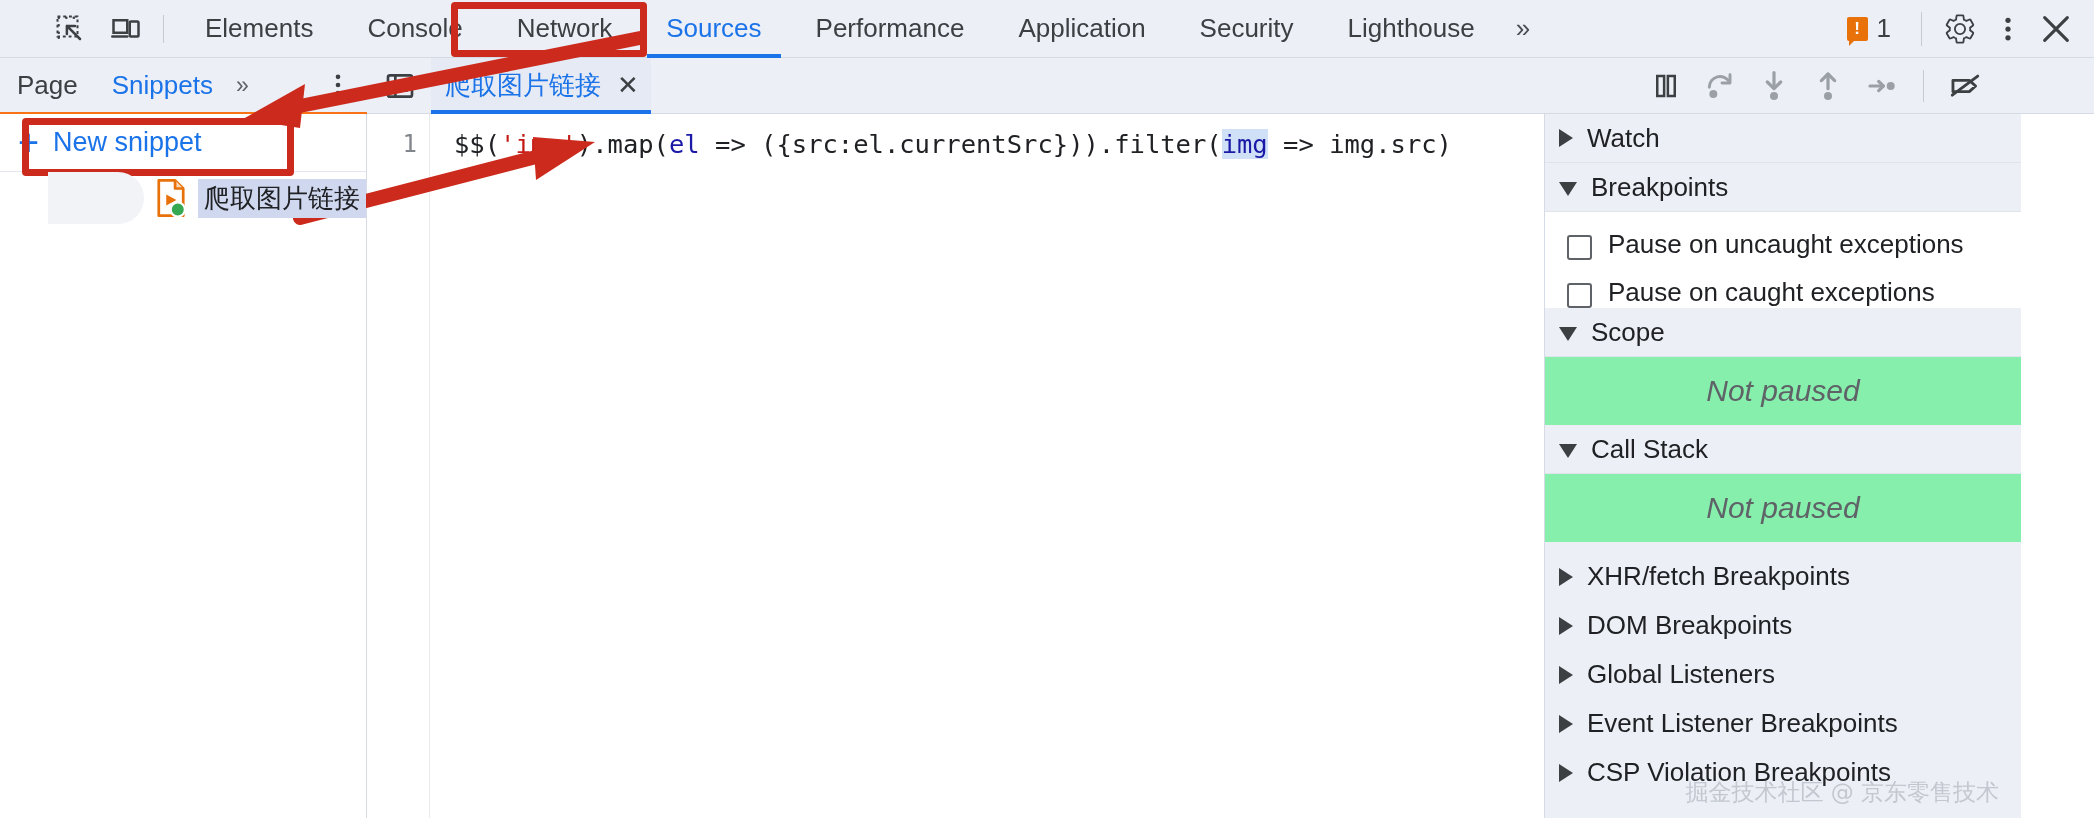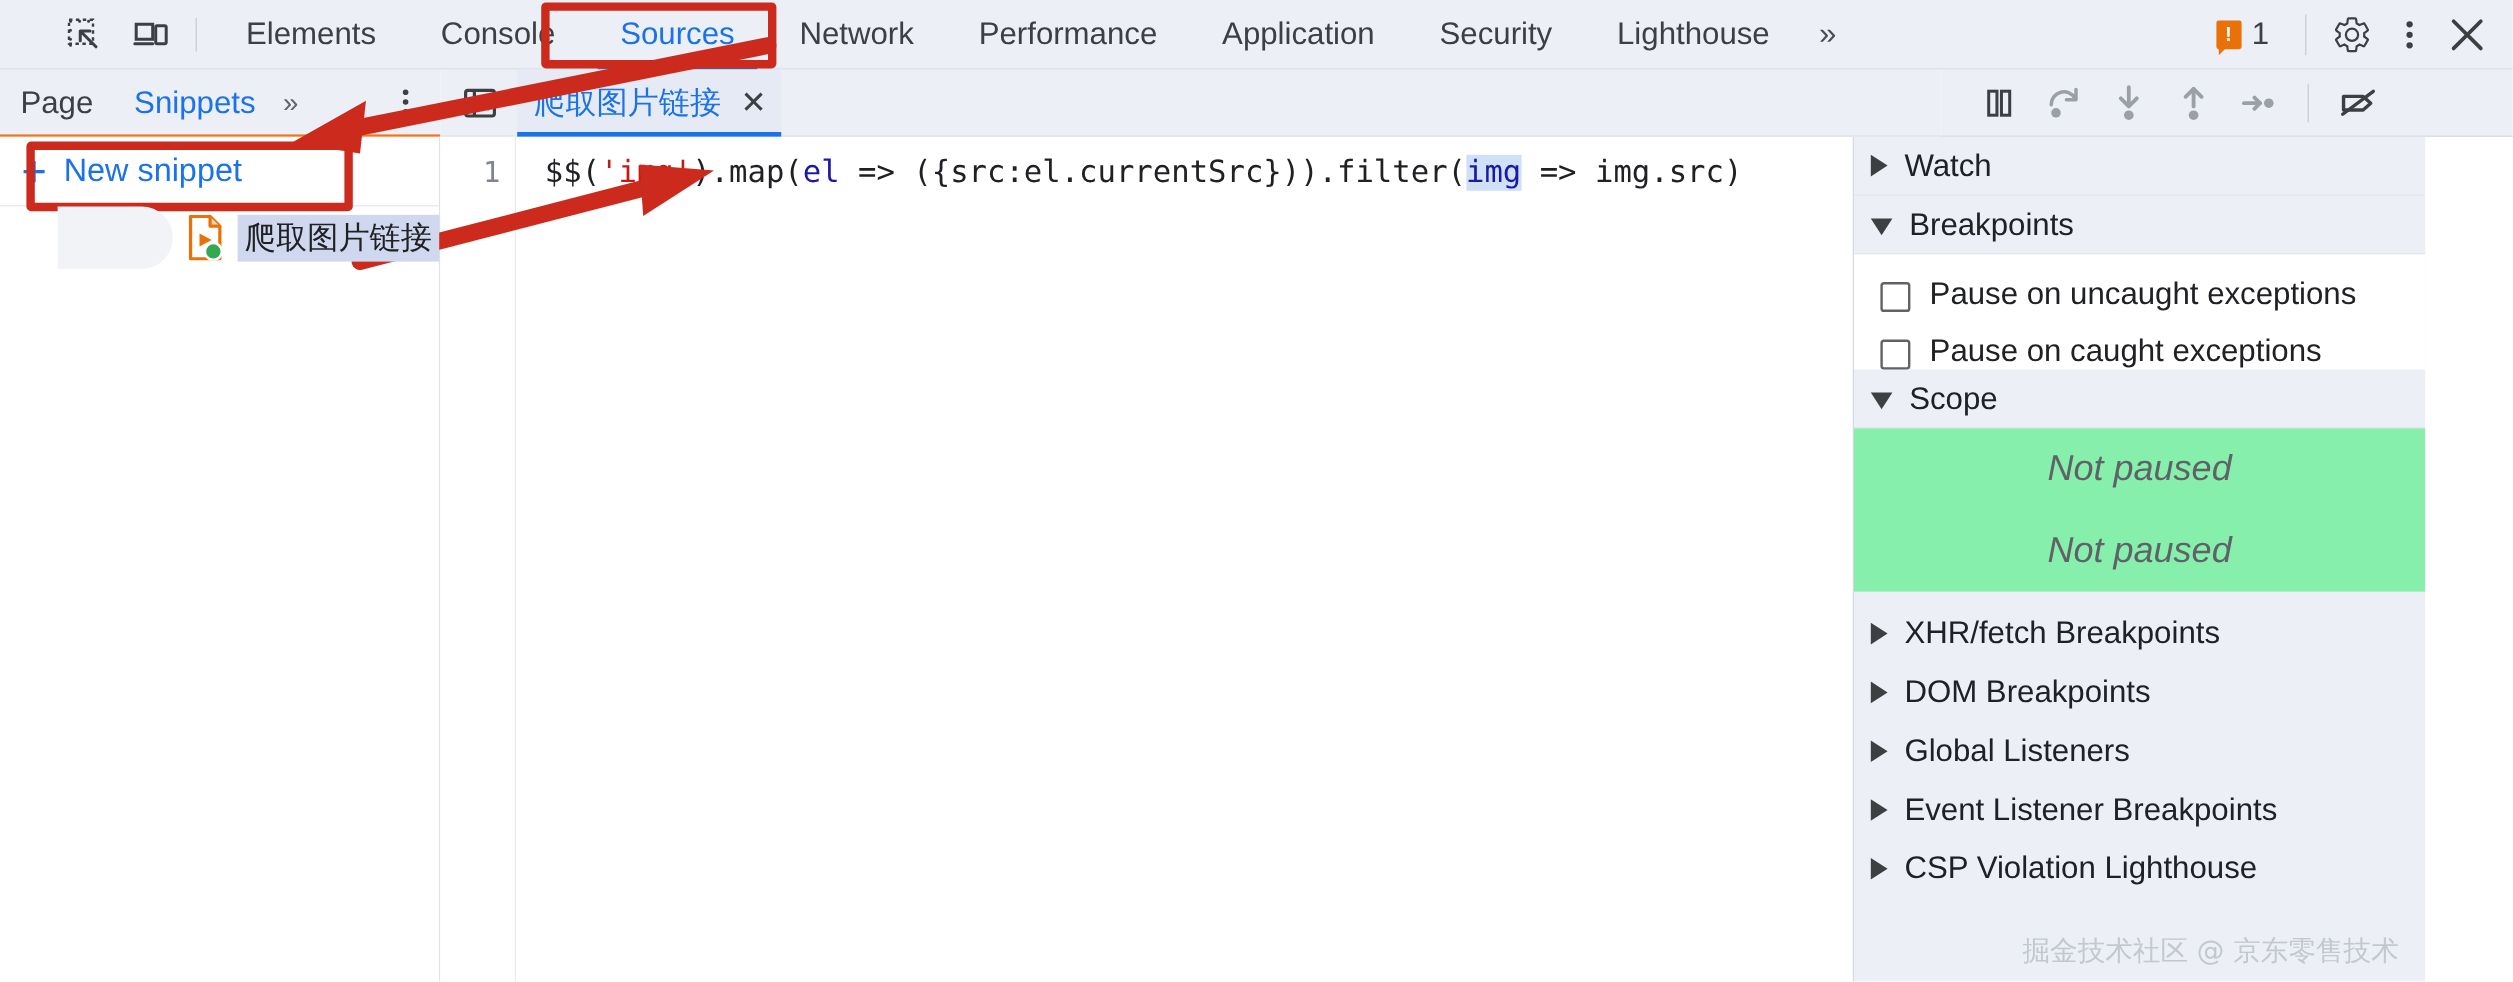--- a/index.html
+++ b/index.html
@@ -247,25 +247,25 @@
     </div>
     <div class="tb-sep"></div>
 
     <div class="tabs">
       <div class="tab">
           <span>Elements</span>
         </div>
       <div class="tab">
           <span>Console</span>
         </div>
+      <div class="tab">
+          <span>Network</span>
+        </div>
       <div class="tab active">
           <span>Sources</span>
-        </div>
-      <div class="tab">
-          <span>Network</span>
         </div>
       <div class="tab">
           <span>Performance</span>
         </div>
       <div class="tab">
           <span>Application</span>
         </div>
       <div class="tab">
           <span>Security</span>
         </div>
@@ -429,41 +429,45 @@
         <span class="checklabel">Pause on caught exceptions</span>
       </div>
     </div>
 
     <div class="sec-header">
       <span class="tri open"></span>
       <span class="sec-title">Scope</span>
     </div>
     <div class="notpaused">Not paused</div>
 
+    <div class="sec-header">
+      <span class="tri open"></span>
+      <span class="sec-title">Call Stack</span>
+    </div>
     <div class="notpaused">Not paused</div>
 
     <div class="plain-sec" style="margin-top:10px;">
       <span class="tri"></span>
       <span class="sec-title">XHR/fetch Breakpoints</span>
     </div>
     <div class="plain-sec">
       <span class="tri"></span>
       <span class="sec-title">DOM Breakpoints</span>
     </div>
     <div class="plain-sec">
       <span class="tri"></span>
       <span class="sec-title">Global Listeners</span>
     </div>
     <div class="plain-sec">
       <span class="tri"></span>
       <span class="sec-title">Event Listener Breakpoints</span>
     </div>
     <div class="plain-sec">
       <span class="tri"></span>
-      <span class="sec-title">CSP Violation Lighthouse</span>
+      <span class="sec-title">CSP Violation Breakpoints</span>
     </div>
 
     <div class="watermark">掘金技术社区 @ 京东零售技术</div>
   </div>
 
   <svg class="ann" style="left:0; top:0; width:2094px; height:818px;" viewBox="0 0 2094 818">
 
     <g>
       <path d="M640 38 L300 106" stroke="#cc2a1c" stroke-width="14" stroke-linecap="round" fill="none"></path>
       <path d="M243 119 L305 84 L300 128 Z" fill="#cc2a1c"></path>

